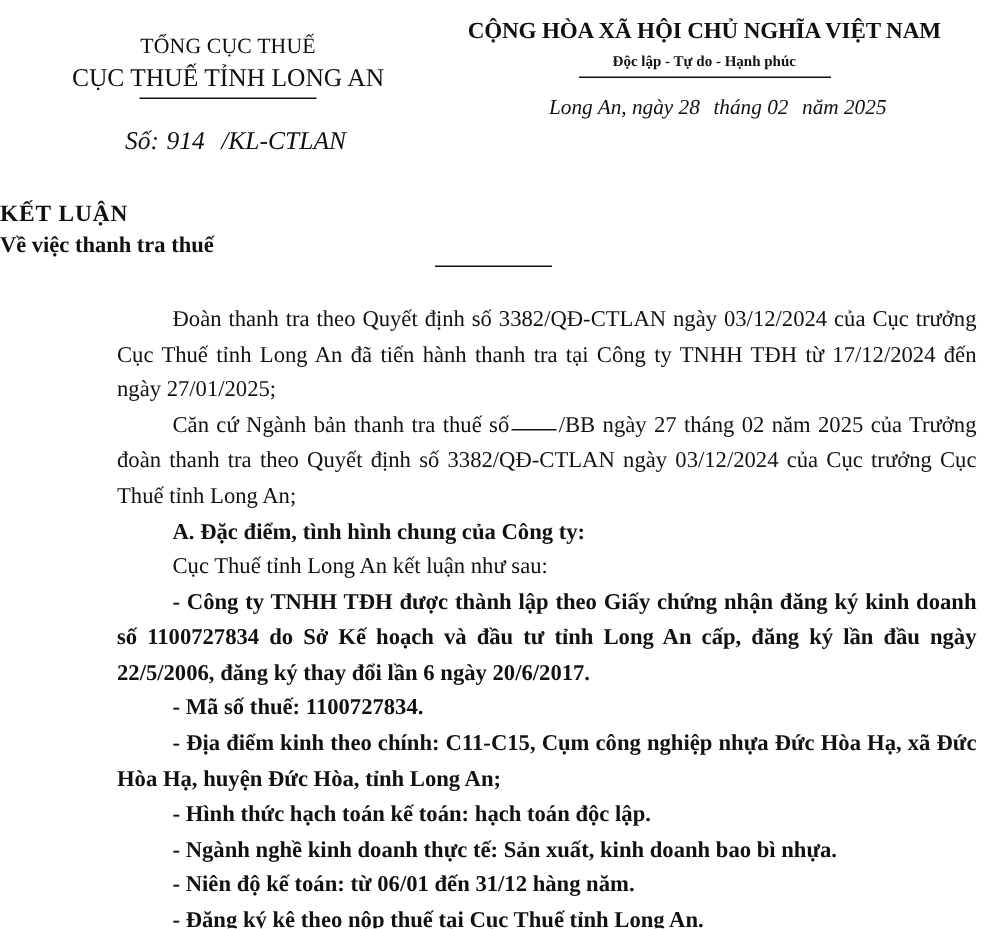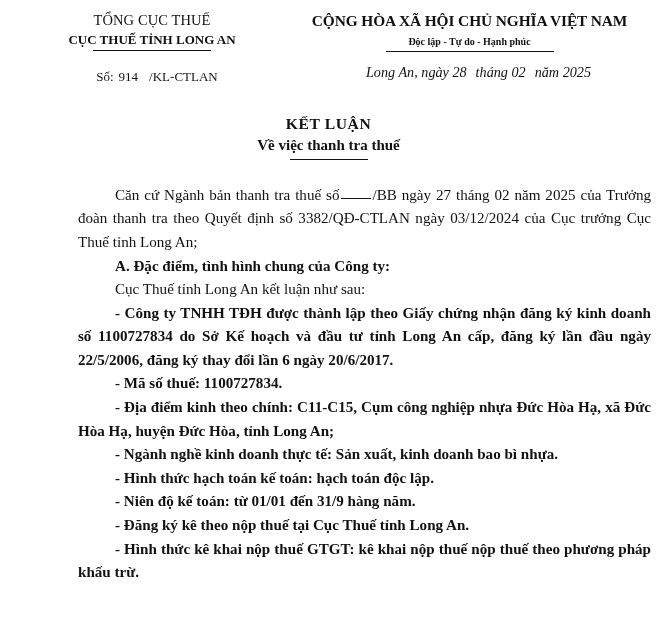--- a/index.html
+++ b/index.html
@@ -28,37 +28,38 @@
   .masthead {
     display: flex;
     align-items: flex-start;
     padding: 11px 0 0 0;
   }
   .masthead-left {
     width: 288px;
     text-align: center;
     padding-left: 16px;
     box-sizing: border-box;
+    margin-top: 11px;
   }
   .masthead-right {
     flex: 1;
     text-align: center;
     padding-right: 6px;
     box-sizing: border-box;
   }
 
   .org-top {
     font-size: 14.5px;
     letter-spacing: .1px;
     line-height: 1.28;
     white-space: nowrap;
   }
   .org-main {
-    font-size: 13px;
-    font-weight: bold;
+    font-size: 17px;
+    font-weight: normal;
     line-height: 1.3;
     white-space: nowrap;
     display: inline-block;
     position: relative;
   }
   .org-rule {
     width: 118px;
     height: 1px;
     background: #111;
     margin: 2px auto 0 auto;
@@ -80,42 +81,43 @@
     text-align: center;
   }
   .nation-rule {
     width: 168px;
     height: 1px;
     background: #111;
     margin: 2px auto 0 auto;
   }
 
   .doc-number {
-    font-size: 13px;
+    font-size: 17px;
     text-align: center;
     padding-left: 10px;
     margin-top: 18px;
     white-space: nowrap;
+    font-style: italic;
   }
   .doc-number .num-gap { display: inline-block; width: 11px; }
 
   .date-line {
     font-family: "Liberation Serif", "DejaVu Serif", serif;
     font-style: italic;
     font-size: 14.2px;
     text-align: center;
     margin-top: 12px;
     padding-left: 18px;
     white-space: nowrap;
   }
   .date-line .dgap { display: inline-block; width: 9px; }
 
   
   .title-block {
-    text-align: center;
+    text-align: left;
     margin-top: 28px;
   }
   .title-main {
     font-size: 15.6px;
     font-weight: bold;
     letter-spacing: .6px;
     line-height: 1.35;
   }
   .title-sub {
     font-size: 15px;
@@ -200,32 +202,33 @@
   <div class="title-block">
     <div class="title-main">KẾT LUẬN</div>
     <div>
       <span class="title-sub">Về việc thanh tra thuế</span>
     </div>
     <div class="title-rule"></div>
   </div>
 
   <div class="body-copy">
 
+    <p class="para">Đoàn thanh tra theo Quyết định số 3382/QĐ-CTLAN ngày 03/12/2024 của Cục trưởng Cục Thuế tỉnh Long An đã tiến hành thanh tra tại Công ty TNHH TĐH từ 17/12/2024 đến ngày 27/01/2025;</p>
 
     <p class="para">
       <span>Căn cứ Ngành bản thanh tra thuế số</span><span class="blank-fill"></span><span>/BB ngày 27 tháng 02 năm 2025 của Trưởng đoàn thanh tra theo Quyết định số 3382/QĐ-CTLAN ngày 03/12/2024 của Cục trưởng Cục Thuế tỉnh Long An;</span>
     </p>
 
     <p class="para b">A. Đặc điểm, tình hình chung của Công ty:</p>
 
     <p class="para">Cục Thuế tỉnh Long An kết luận như sau:</p>
 
     <p class="bullet">- Công ty TNHH TĐH được thành lập theo Giấy chứng nhận đăng ký kinh doanh số 1100727834 do Sở Kế hoạch và đầu tư tỉnh Long An cấp, đăng ký lần đầu ngày 22/5/2006, đăng ký thay đổi lần 6 ngày 20/6/2017.</p>
     <p class="bullet">- Mã số thuế: 1100727834.</p>
     <p class="bullet">- Địa điểm kinh theo chính: C11-C15, Cụm công nghiệp nhựa Đức Hòa Hạ, xã Đức Hòa Hạ, huyện Đức Hòa, tỉnh Long An;</p>
+    <p class="bullet">- Hình thức hạch toán kế toán: hạch toán độc lập.</p>
     <p class="bullet">- Ngành nghề kinh doanh thực tế: Sản xuất, kinh doanh bao bì nhựa.</p>
-    <p class="bullet">- Hình thức hạch toán kế toán: hạch toán độc lập.</p>
-    <p class="bullet">- Niên độ kế toán: từ 01/01 đến 31/9 hàng năm.</p>
+    <p class="bullet">- Niên độ kế toán: từ 06/01 đến 31/12 hàng năm.</p>
     <p class="bullet">- Đăng ký kê theo nộp thuế tại Cục Thuế tỉnh Long An.</p>
     <p class="bullet">- Hình thức kê khai nộp thuế GTGT: kê khai nộp thuế nộp thuế theo phương pháp khấu trừ.</p>
 
   </div>
 </div>
 
 </body></html>

